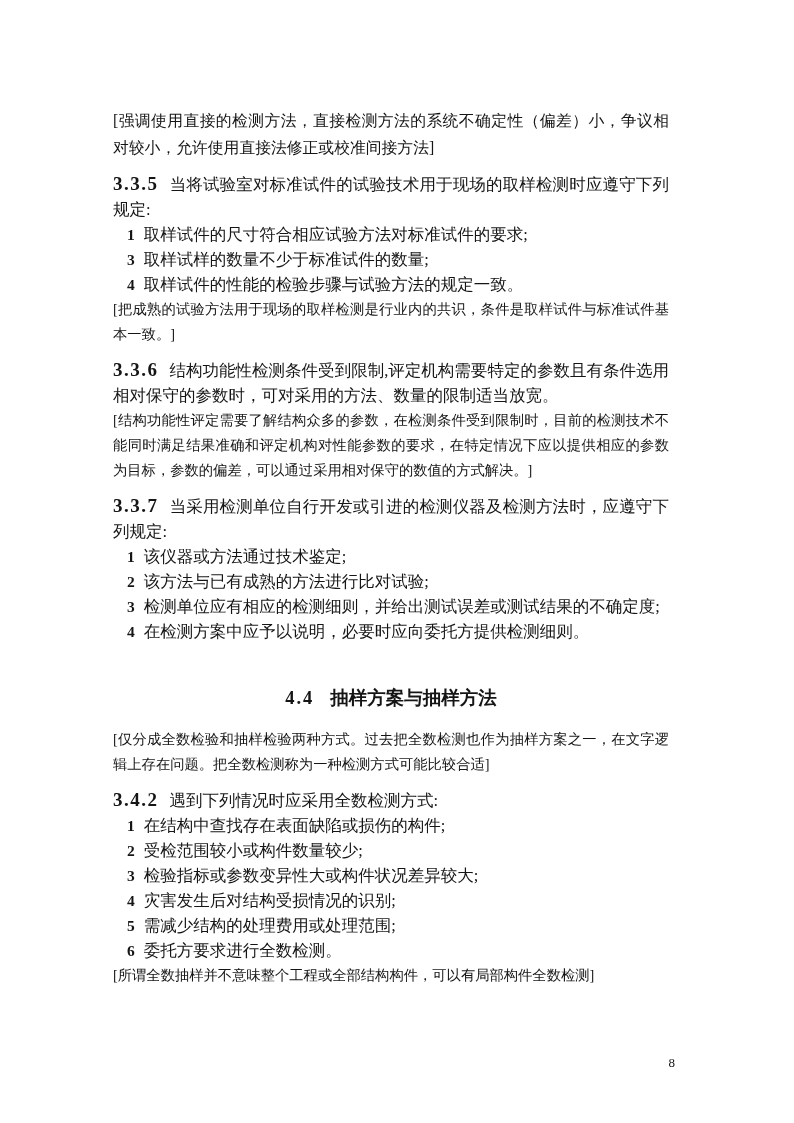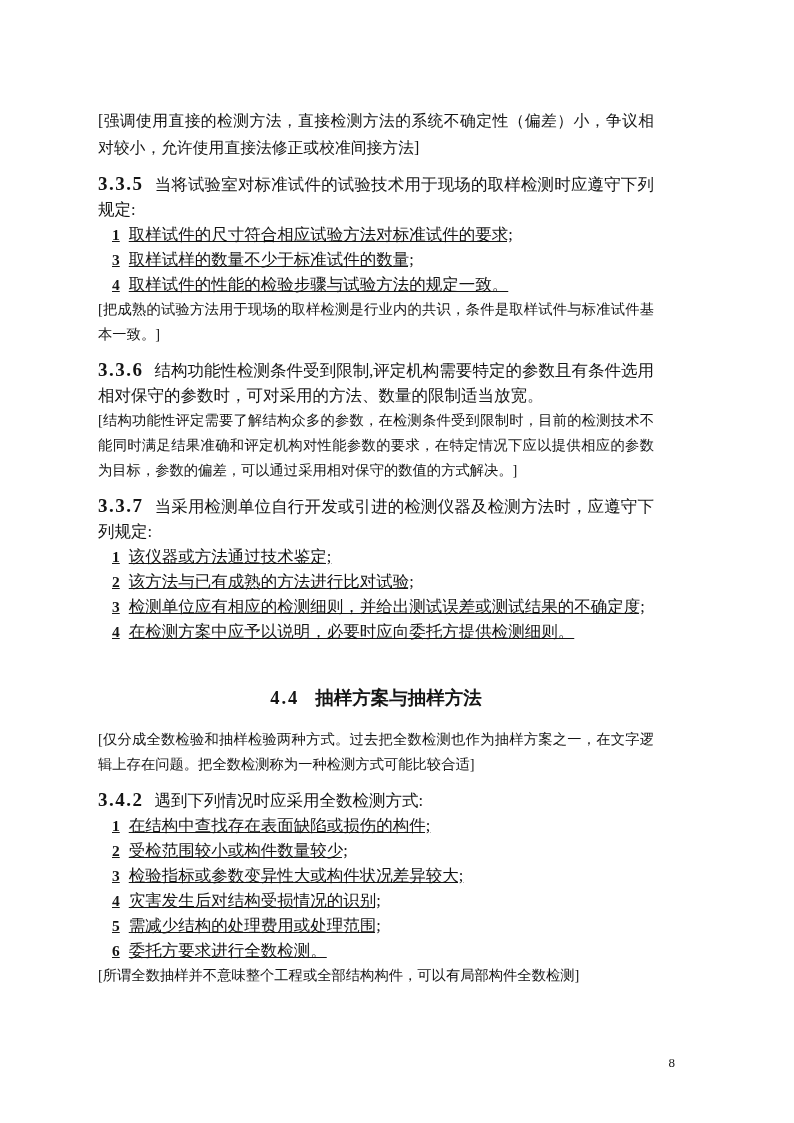--- a/index.html
+++ b/index.html
@@ -12,21 +12,21 @@
     height: 1123px;
     margin: 0 auto;
     background: #ffffff;
     overflow: hidden;
     font-family: "Liberation Serif", "DejaVu Serif", serif;
     color: #151515;
   }
 
   .content {
     position: absolute;
-    left: 98px;
+    left: 113px;
     top: 107px;
     width: 556px;
   }
 
   .comment {
     font-size: 14.3px;
     line-height: 25px;
     text-align: justify;
     margin: 0;
   }
@@ -48,21 +48,20 @@
     margin-right: 11px;
     white-space: nowrap;
   }
 
   .item {
     font-size: 16.5px;
     line-height: 25px;
     text-align: justify;
     padding-left: 14px;
     margin: 0;
-    text-decoration: underline;
   }
   .item-num {
     font-weight: 700;
     font-size: 15.5px;
     margin-right: 9px;
   }
 
   .section-heading {
     margin: 42px 0 16px 0;
     text-align: center;

